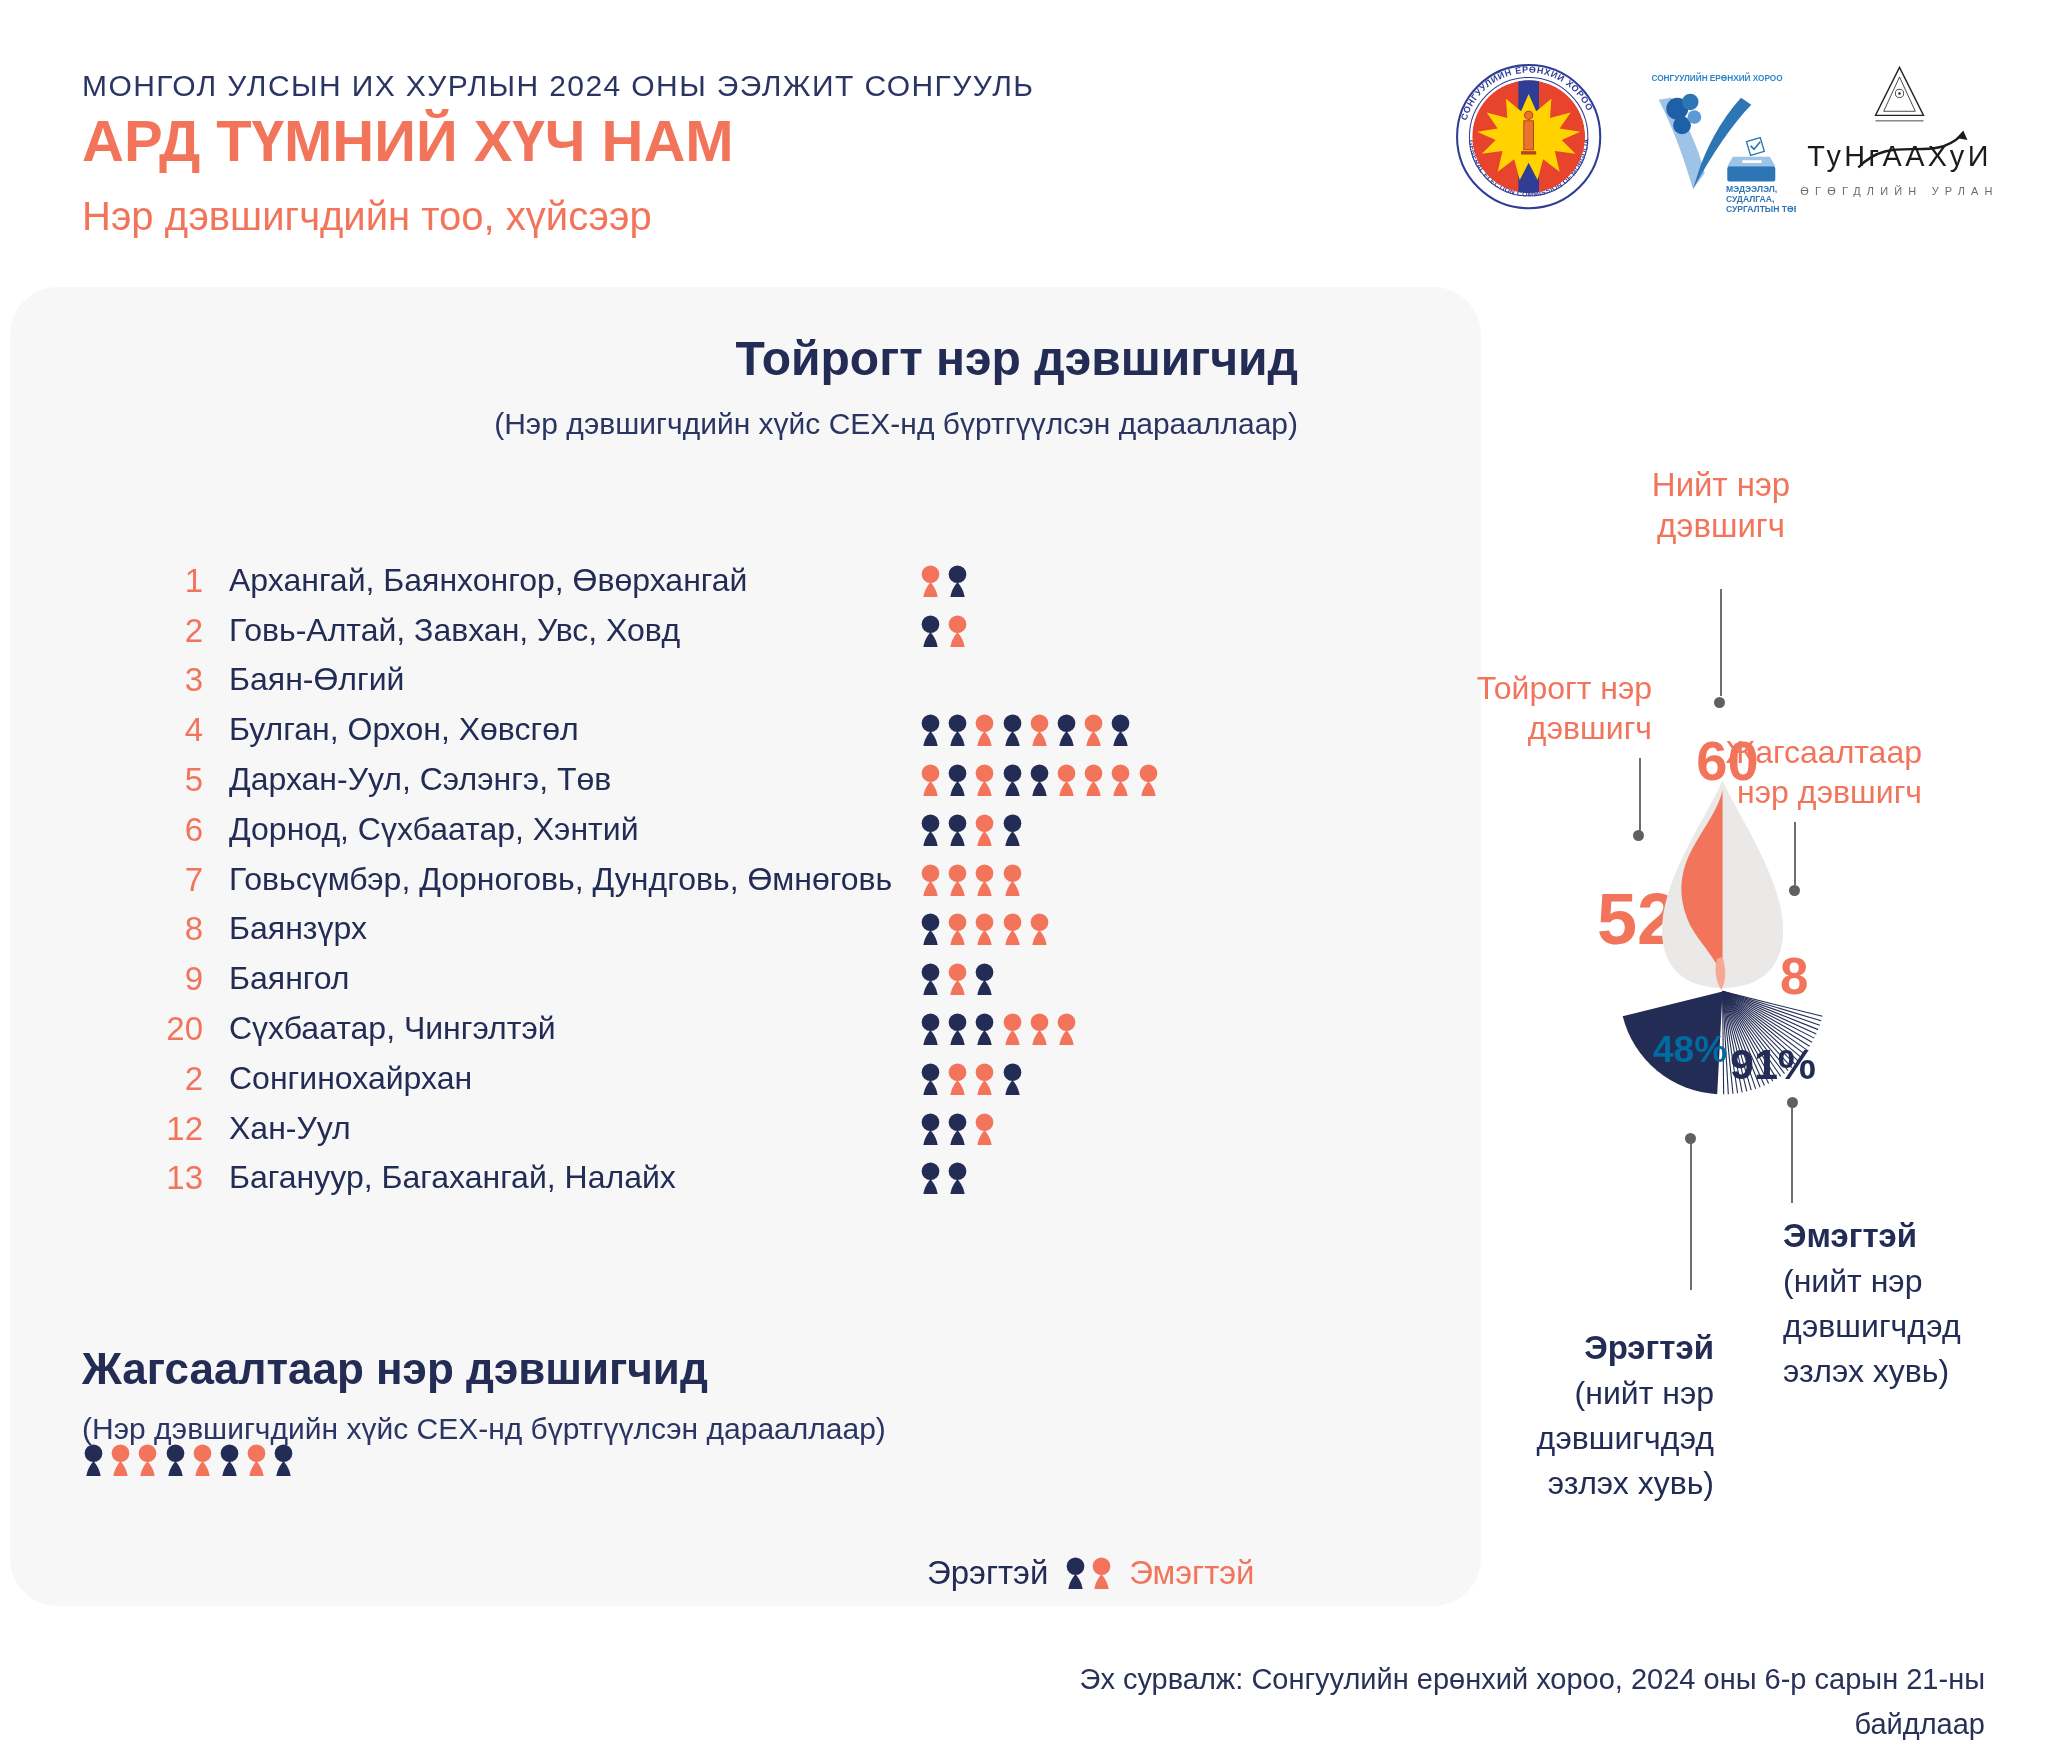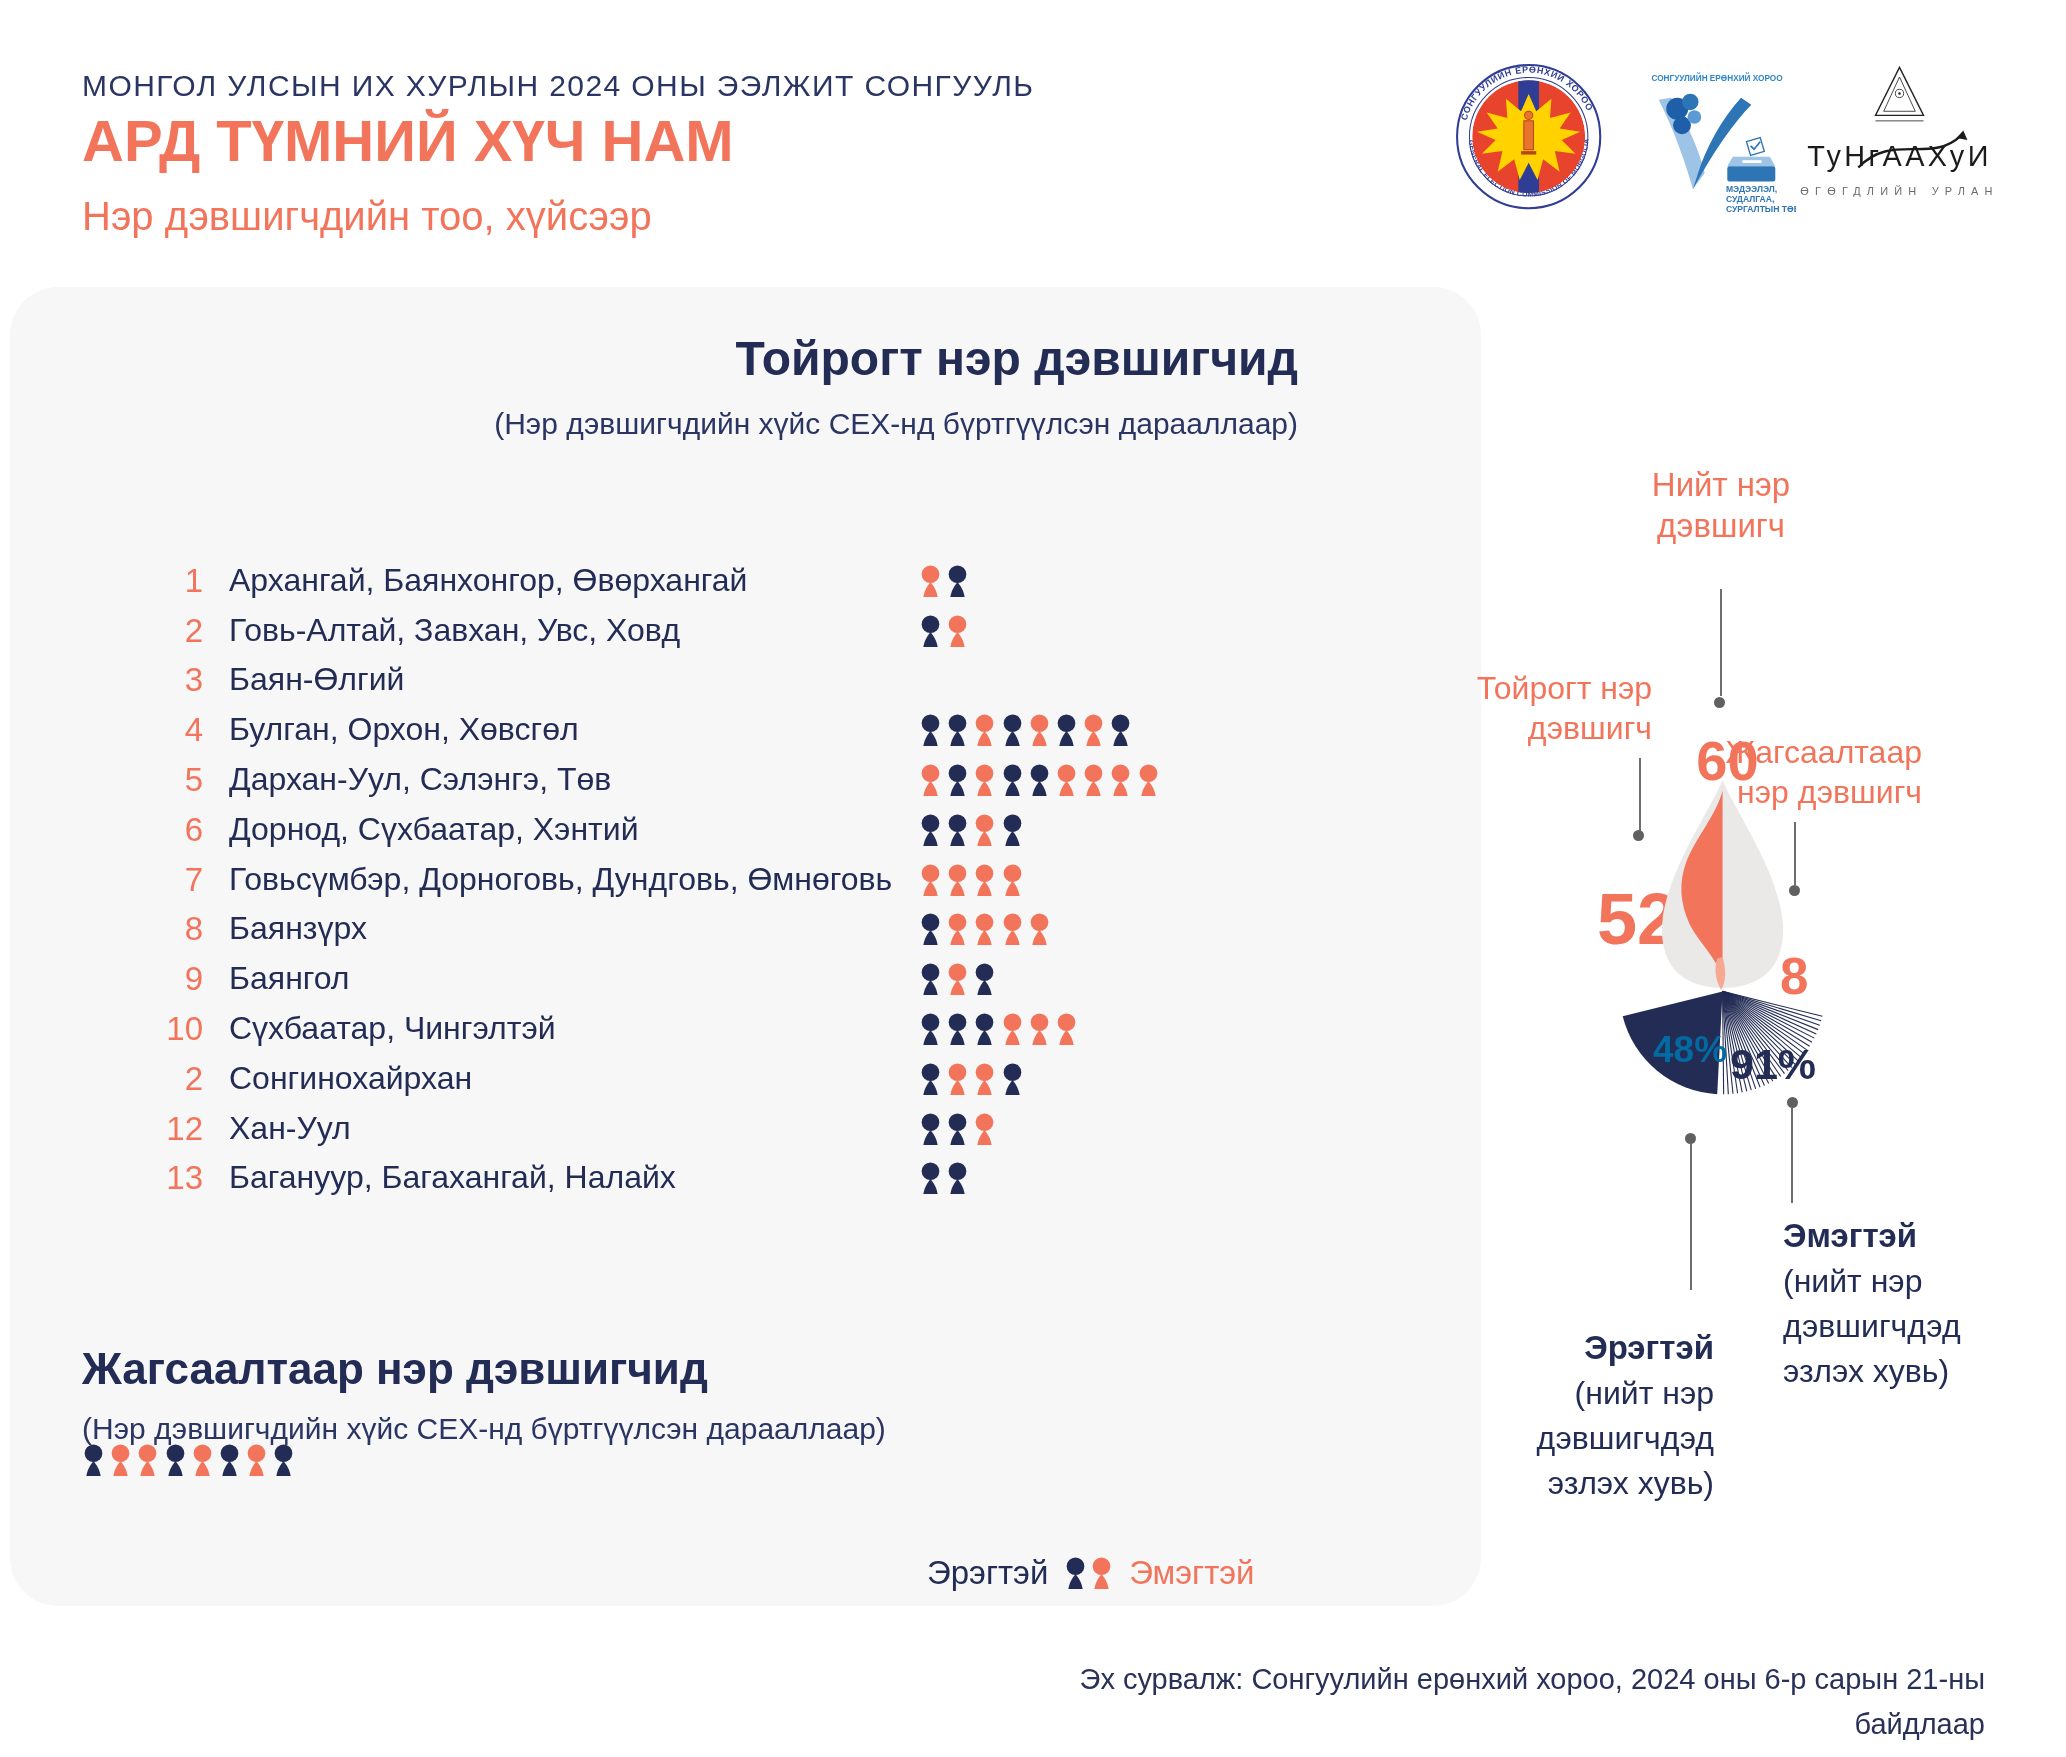--- a/index.html
+++ b/index.html
@@ -330,21 +330,21 @@
               <circle cx="14" cy="13.5" r="13" fill="#F2745B"></circle>
               <path d="M14 25 C 9.5 30.5 5.5 36.5 3.4 47 L 24.6 47 C 22.5 36.5 18.5 30.5 14 25 Z" fill="#F2745B"></path>
             </svg></span>
           <span class="p-icon"><svg width="19" height="32" viewBox="0 0 28 47">
               <circle cx="14" cy="13.5" r="13" fill="#232C54"></circle>
               <path d="M14 25 C 9.5 30.5 5.5 36.5 3.4 47 L 24.6 47 C 22.5 36.5 18.5 30.5 14 25 Z" fill="#232C54"></path>
             </svg></span>
         </div>
       </div>
       <div class="d-row" style="top: 1006px;">
-        <div class="d-num">10</div>
+        <div class="d-num">20</div>
         <div class="d-label">Сүхбаатар, Чингэлтэй</div>
         <div class="d-icons">
           <span class="p-icon"><svg width="19" height="32" viewBox="0 0 28 47">
               <circle cx="14" cy="13.5" r="13" fill="#232C54"></circle>
               <path d="M14 25 C 9.5 30.5 5.5 36.5 3.4 47 L 24.6 47 C 22.5 36.5 18.5 30.5 14 25 Z" fill="#232C54"></path>
             </svg></span>
           <span class="p-icon"><svg width="19" height="32" viewBox="0 0 28 47">
               <circle cx="14" cy="13.5" r="13" fill="#232C54"></circle>
               <path d="M14 25 C 9.5 30.5 5.5 36.5 3.4 47 L 24.6 47 C 22.5 36.5 18.5 30.5 14 25 Z" fill="#232C54"></path>
             </svg></span>

